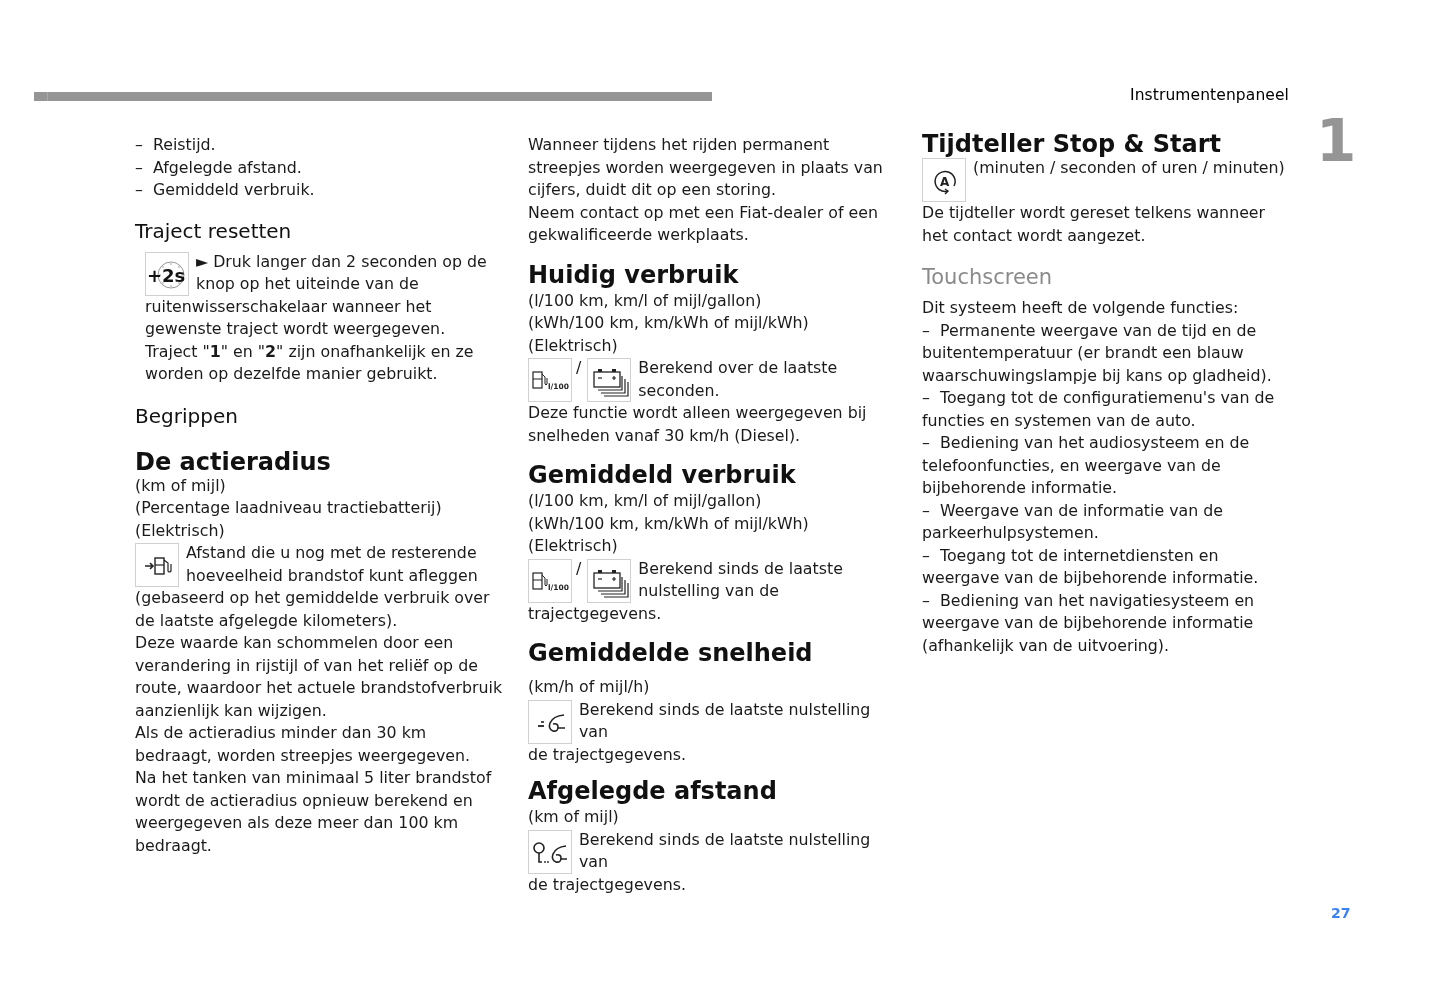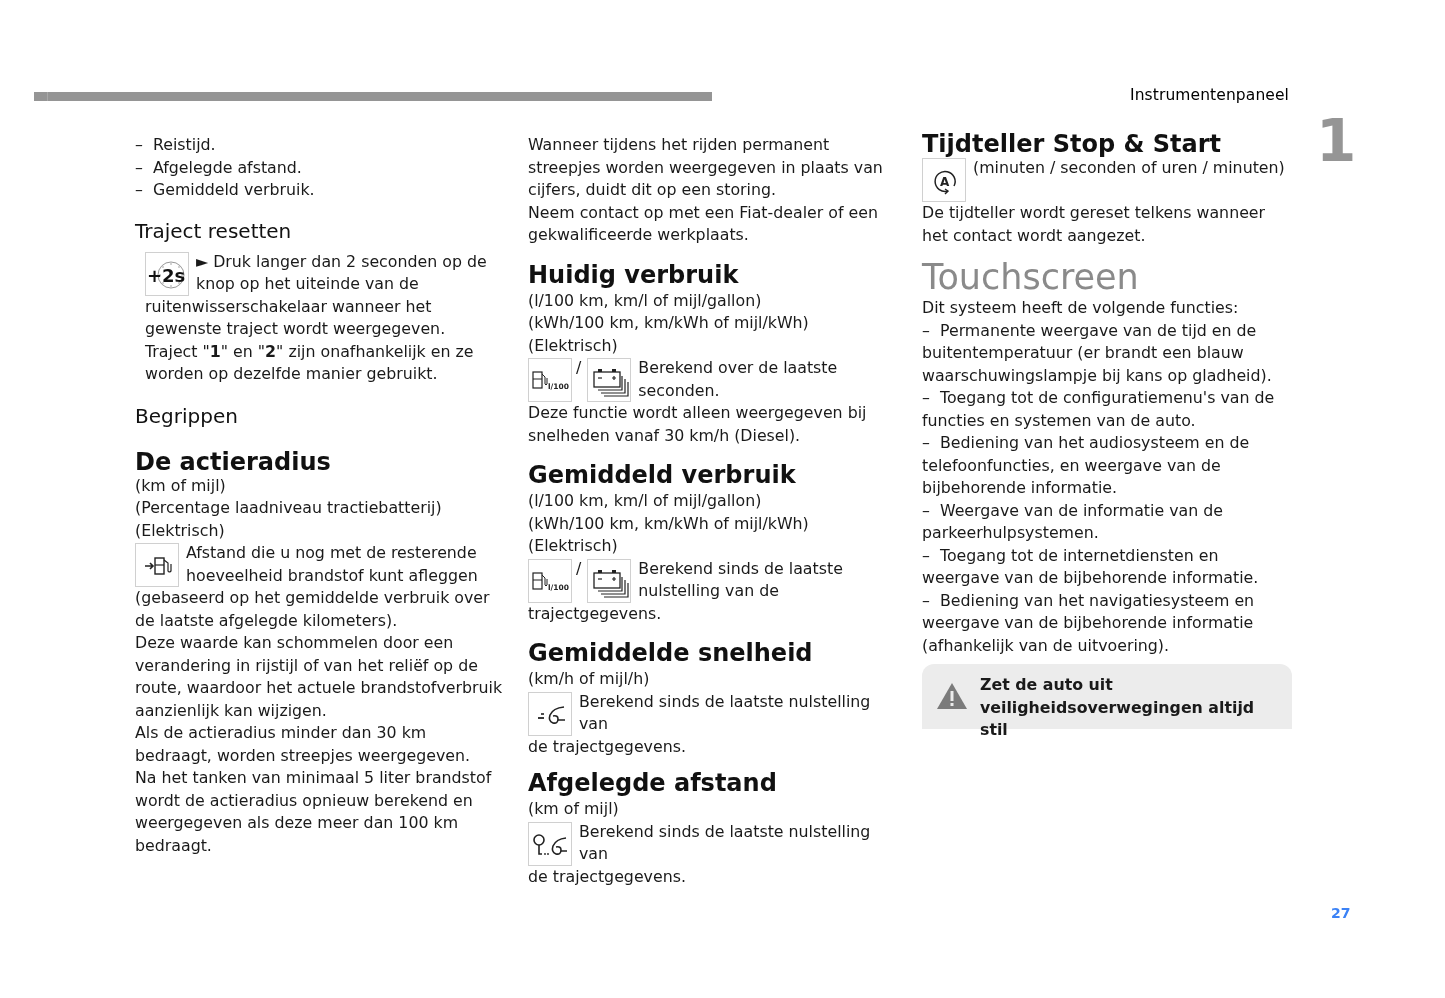--- a/index.html
+++ b/index.html
@@ -11,21 +11,21 @@
   .chapter-num { position:absolute; left:1316px; top:112px; font-size:58px; font-weight:bold; color:#959595; line-height:1; }
   .page-num { position:absolute; left:1331px; top:905px; font-size:14px; font-weight:bold; color:#3b82f6; }
 
   .col { position:absolute; top:134px; font-size:15.8px; line-height:22.5px; }
   .col1 { left:135px; width:370px; }
   .col2 { left:528px; width:375px; }
   .col3 { left:922px; width:370px; }
   .col p { margin:0; }
   .h1 { font-size:20px; font-weight:normal; line-height:32px; margin:0; color:#111; }
   .h2 { font-size:24px; font-weight:bold; line-height:26px; margin:0; color:#111; }
-  .h-gray { font-size:35px; line-height:40px; color:#8a8a8a; font-weight:normal; margin:0; }
+  .h-gray { font-size:21px; line-height:40px; color:#8a8a8a; font-weight:normal; margin:0; }
   .icon-box { display:inline-block; float:left; width:44px; height:44px; border:1px solid #d0d0d0;
               margin:1px 7px 0 0; position:relative; background:#fff; box-sizing:border-box; }
   .icon-box svg { position:absolute; left:0; top:0; }
   .slash { float:left; margin:0 6px 0 4px; line-height:22px; }
   .clear { clear:both; }
   .dash-item::before { content:"\2013\00a0\00a0"; }
   .warn { margin-top:7px; background:#ececec; border-radius:12px 12px 0 0; padding:10px 14px 8px 14px; height:47px;
           position:relative; }
   .warn .tri { position:absolute; left:14px; top:18px; }
   .warn .txt { margin-left:44px; font-weight:bold; font-size:15.8px; line-height:22.5px; }
@@ -147,21 +147,21 @@
         <path d="M24 19 H28 M26 17 V21" stroke="#222" stroke-width="1.2"></path>
         <path d="M34 17 V31 H10 M37 20 V34 H13 M40 23 V37 H16" fill="none" stroke="#222" stroke-width="1.2"></path>
       </svg>
     </span>
     <p>Berekend sinds de laatste</p>
     <p>nulstelling van de</p>
     <p class="clear">trajectgegevens.</p>
   </div>
 
   <h2 class="h2" style="margin-top:15px;">Gemiddelde snelheid</h2>
-  <p style="margin-top:2px;">(km/h of mijl/h)</p>
+  <p style="margin-top:10px;">(km/h of mijl/h)</p>
   <div>
     <span class="icon-box">
       <svg width="44" height="44" viewBox="0 0 44 44">
         <line x1="9" y1="25" x2="15" y2="25" stroke="#222" stroke-width="1.8"></line>
         <line x1="12" y1="21" x2="15" y2="21" stroke="#222" stroke-width="1.6"></line>
         <path d="M35 14 Q24 15 21 22 Q19 28 24 30 Q29 31 29 26 Q29 22 24 23 M29 27 H36" fill="none" stroke="#222" stroke-width="1.6"></path>
       </svg>
     </span>
     <p>Berekend sinds de laatste nulstelling van</p>
     <p>de trajectgegevens.</p>
@@ -203,24 +203,13 @@
 
   <h1 class="h-gray" style="margin-top:10px;">Touchscreen</h1>
   <p>Dit systeem heeft de volgende functies:</p>
   <p class="dash-item">Permanente weergave van de tijd en de buitentemperatuur (er brandt een blauw waarschuwingslampje bij kans op gladheid).</p>
   <p class="dash-item">Toegang tot de configuratiemenu's van de functies en systemen van de auto.</p>
   <p class="dash-item">Bediening van het audiosysteem en de telefoonfuncties, en weergave van de bijbehorende informatie.</p>
   <p class="dash-item">Weergave van de informatie van de parkeerhulpsystemen.</p>
   <p class="dash-item">Toegang tot de internetdiensten en weergave van de bijbehorende informatie.</p>
   <p class="dash-item">Bediening van het navigatiesysteem en weergave van de bijbehorende informatie (afhankelijk van de uitvoering).</p>
 
-  <div class="warn">
-    <svg class="tri" width="32" height="28" viewBox="0 0 32 28">
-      <path d="M16 1 L31 27 H1 Z" fill="#7b7b7b"></path>
-      <rect x="14.5" y="9" width="3" height="10" fill="#ececec"></rect>
-      <rect x="14.5" y="21" width="3" height="3" fill="#ececec"></rect>
-    </svg>
-    <div class="txt">
-      <div>Zet de auto uit</div>
-      <div>veiligheidsoverwegingen altijd stil</div>
-    </div>
-  </div>
 </div>
 
 </body></html>

